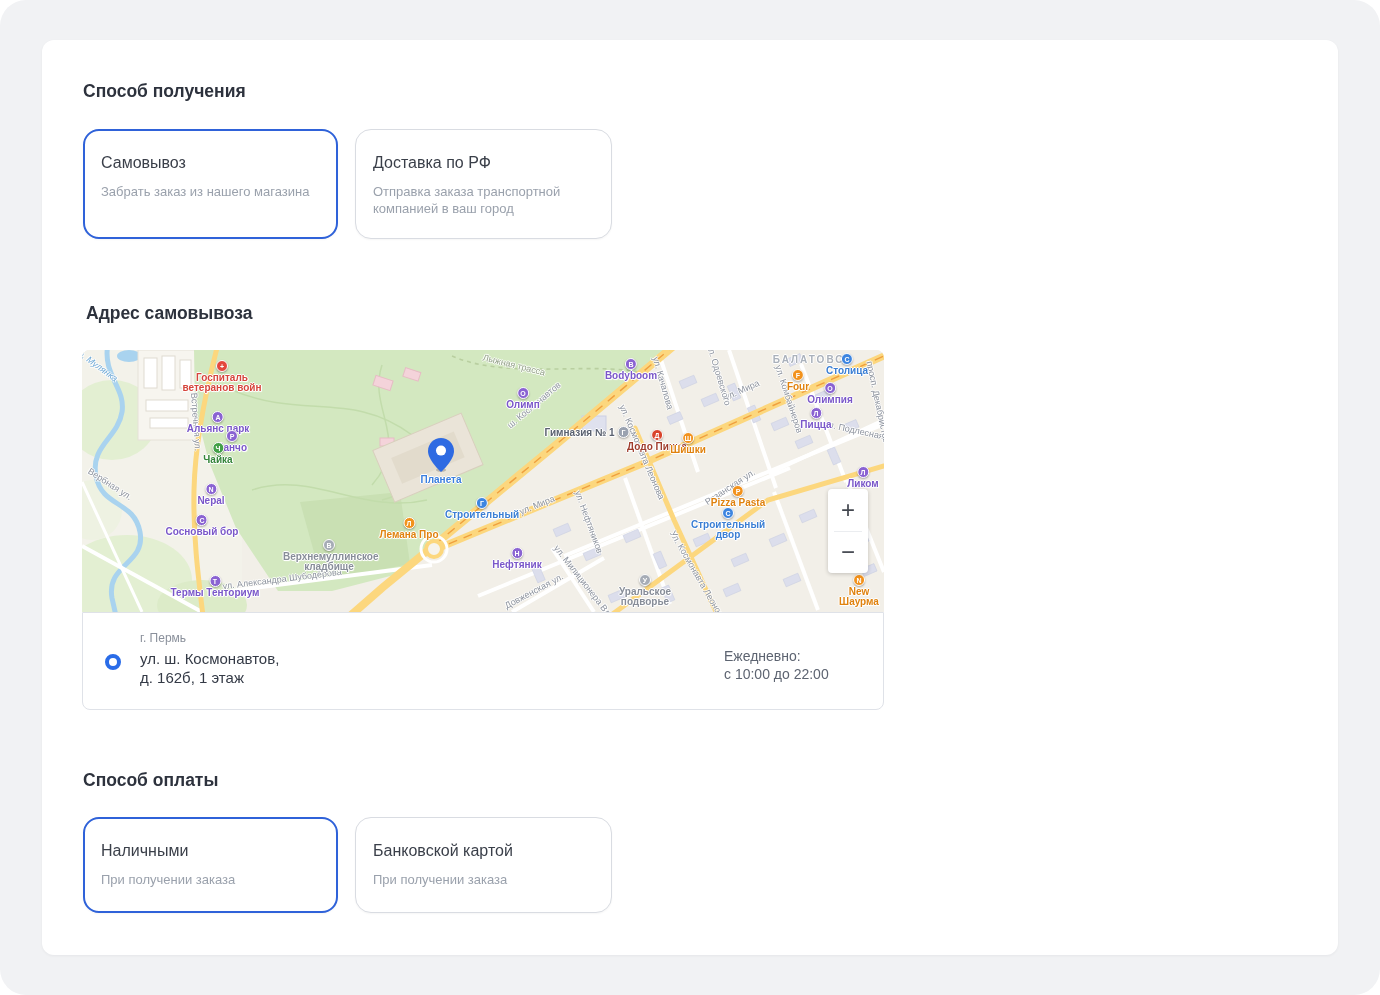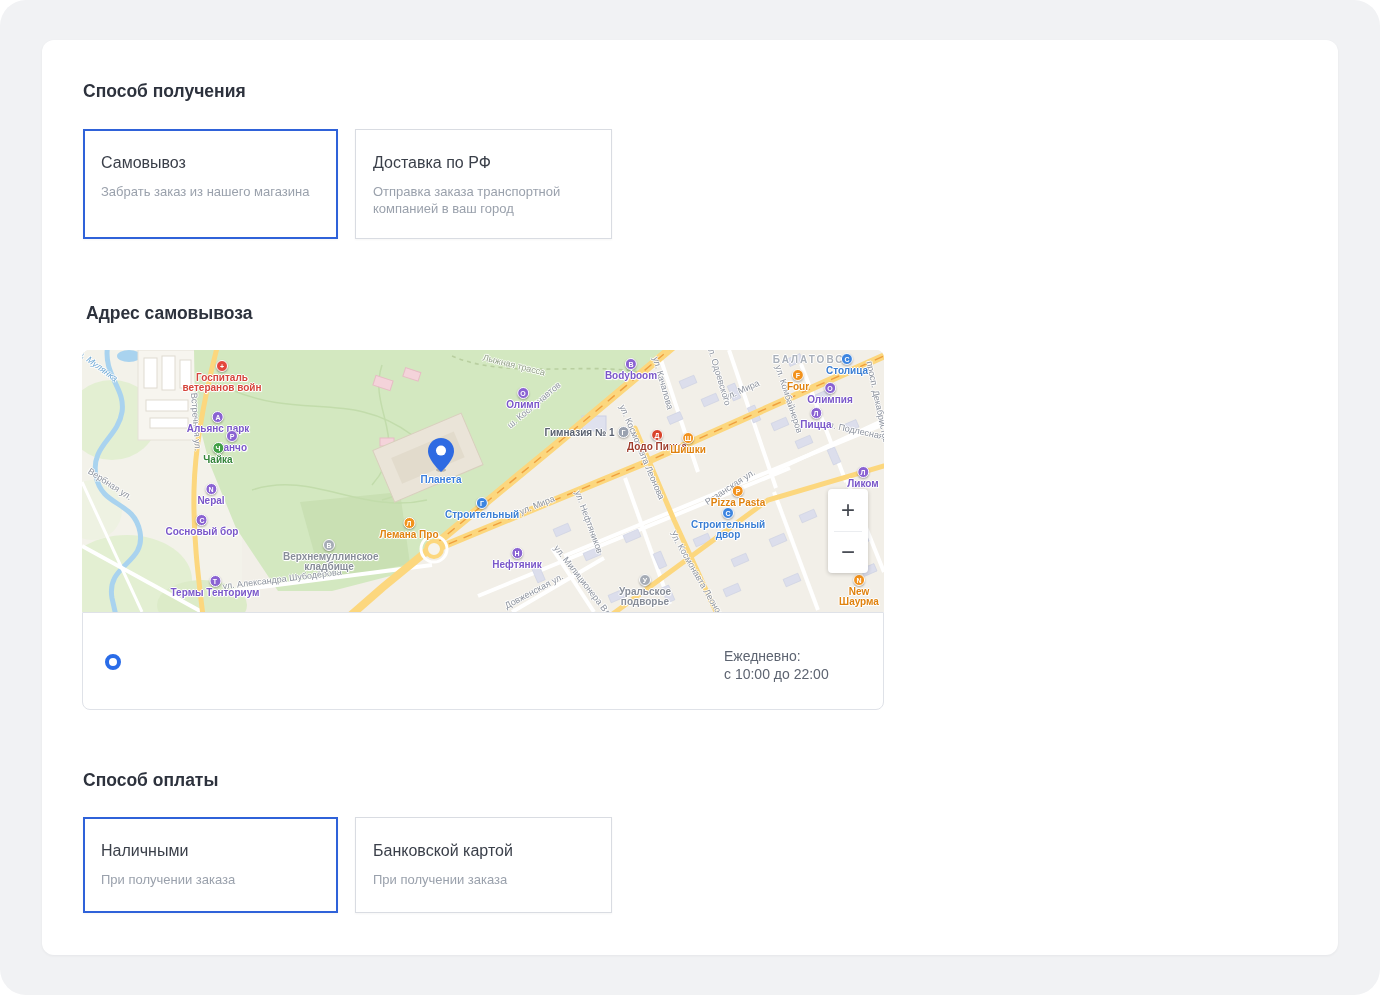--- a/index.html
+++ b/index.html
@@ -3,21 +3,21 @@
 <meta charset="utf-8">
 <style>
   * { margin:0; padding:0; box-sizing:border-box; }
   html,body { width:1380px; height:995px; background:#ffffff; font-family:"Liberation Sans", sans-serif; }
   .page { position:relative; width:1380px; height:995px; background:#f1f2f4; border-radius:26px; overflow:hidden; }
   .card { position:absolute; left:42px; top:40px; width:1296px; height:915px; background:#fff; border-radius:12px; box-shadow:0 1px 3px rgba(20,24,31,.05); }
 
   .sec { position:absolute; font-size:17.5px; font-weight:700; color:#2d323d; line-height:22px; }
 
   .opt-row { position:absolute; display:flex; gap:17px; }
-  .opt { width:255px; height:110px; background:#fff; border:1px solid #d9dce2; border-radius:0; padding:23px 17px 0; cursor:pointer; box-shadow:0 1px 2px rgba(27,31,38,.04); }
+  .opt { width:255px; height:110px; background:#fff; border:1px solid #d9dce2; border-radius:16px; padding:23px 17px 0; cursor:pointer; box-shadow:0 1px 2px rgba(27,31,38,.04); }
   .opt.selected { border:2px solid #2f62d9; padding:22px 16px 0; }
   .opt.short { height:96px; }
   .opt-title { font-size:16px; color:#3a3f49; line-height:20px; }
   .opt-sub { margin-top:10px; font-size:13px; color:#9aa1ac; line-height:17px; }
 
   .map-wrap { position:absolute; left:40px; top:310px; width:802px; height:262px; border-radius:8px 8px 0 0; overflow:hidden; background:#f2efe8; cursor:grab; }
   .terrain { position:absolute; inset:0; width:802px; height:262px; }
   .labels { position:absolute; inset:0; }
 
   .poi { position:absolute; display:flex; flex-direction:column; align-items:center; transform:translate(-50%,0); z-index:3; pointer-events:none; }
@@ -299,20 +299,25 @@
 
       <div class="zoomctl">
         <button class="zbtn">+</button>
         <div class="zdiv"></div>
         <button class="zbtn">−</button>
       </div>
     </div>
 
     <div class="addr">
       <span class="radio"></span>
+      <div class="addr-text">
+        <div class="addr-city">г. Пермь</div>
+        <div class="addr-line">ул. ш. Космонавтов,</div>
+        <div class="addr-line">д. 162б, 1 этаж</div>
+      </div>
       <div class="sched">
         <div>Ежедневно:</div>
         <div>с 10:00 до 22:00</div>
       </div>
     </div>
 
     <h2 class="sec" style="left:41px; top:729px;">Способ оплаты</h2>
 
     <div class="opt-row" style="left:41px; top:777px;">
       <div class="opt short selected">

